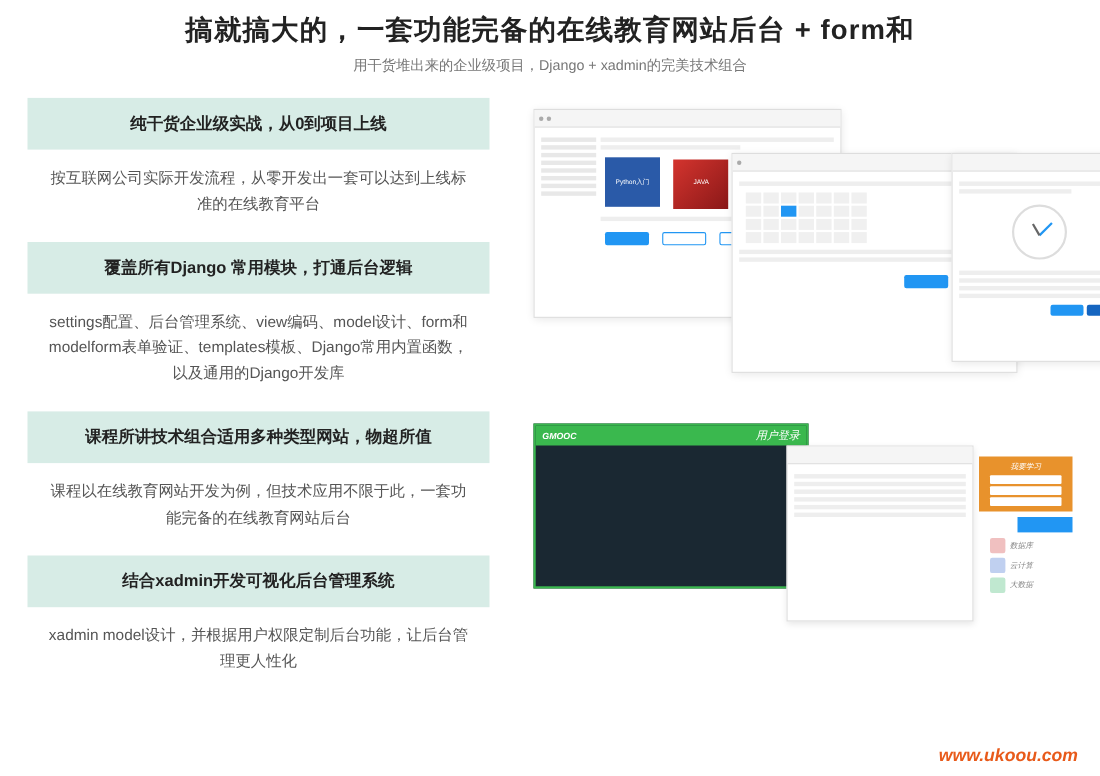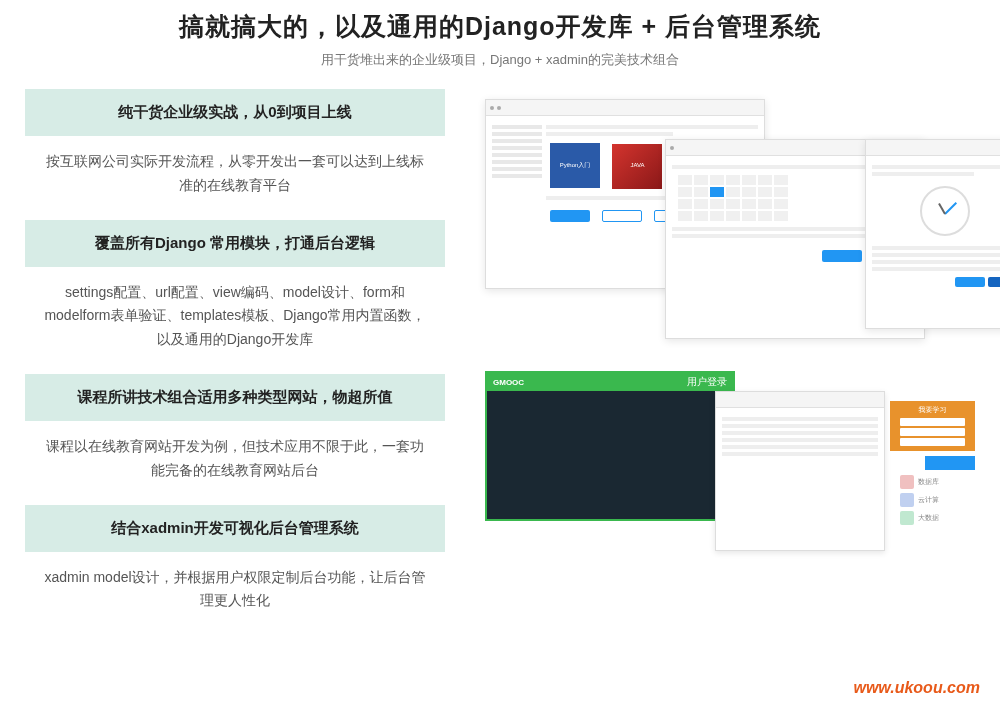--- a/index.html
+++ b/index.html
@@ -29,21 +29,21 @@
 .card-python { width: 50px; height: 45px; background: #2a5aa8; margin: 4px; display: inline-block; font-size: 6px; color: #fff; text-align: center; padding-top: 18px; }
 .card-java { width: 50px; height: 45px; background: linear-gradient(135deg, #d4342e, #8a1818); margin: 4px; display: inline-block; font-size: 6px; color: #fff; text-align: center; padding-top: 18px; }
 .calendar { display: grid; grid-template-columns: repeat(7, 1fr); gap: 2px; width: 110px; margin: 6px; }
 .cal-cell { height: 10px; background: #f0f0f0; font-size: 5px; text-align: center; color: #666; }
 .cal-cell.blue { background: #2196f3; color: #fff; }
 .clock { width: 50px; height: 50px; border: 2px solid #ddd; border-radius: 50%; margin: 10px auto; position: relative; }
 .clock::before { content: ''; position: absolute; width: 2px; height: 16px; background: #2196f3; left: 50%; top: 10px; transform-origin: bottom; transform: translateX(-50%) rotate(45deg); }
 .clock::after { content: ''; position: absolute; width: 2px; height: 12px; background: #666; left: 50%; top: 14px; transform-origin: bottom; transform: translateX(-50%) rotate(-30deg); }
 .btn-blue { width: 40px; height: 12px; background: #2196f3; margin: 4px; border-radius: 2px; }
 .btn-outline { width: 40px; height: 12px; border: 1px solid #2196f3; margin: 4px; border-radius: 2px; display: inline-block; }
-.mockup-area2 { position: relative; width: 100%; height: 260px; margin-top: 2px; }
+.mockup-area2 { position: relative; width: 100%; height: 260px; margin-top: 16px; font-style: italic; }
 .dark-card { position: absolute; width: 250px; height: 150px; background: #1a2832; left: 0; top: 0; border: 2px solid #3ab84e; }
 .dark-header { height: 18px; background: #3ab84e; display: flex; align-items: center; padding: 0 6px; }
 .dark-logo { font-size: 8px; color: #fff; font-weight: bold; }
 .dark-title-cn { font-size: 10px; color: #fff; margin-left: auto; }
 .dark-body { padding: 12px; color: #fff; display: flex; gap: 10px; }
 .dark-left { flex: 1; }
 .dark-txt { font-size: 18px; font-weight: bold; letter-spacing: 2px; }
 .dark-txt .green { color: #3ab84e; }
 .dark-right { width: 80px; background: #fff; padding: 6px; }
 .dark-input { height: 10px; background: #f0f0f0; margin: 4px 0; border-radius: 2px; }
@@ -70,33 +70,33 @@
 .android-icon { display: inline-block; width: 12px; height: 12px; background: #3ab84e; border-radius: 3px 3px 0 0; position: relative; vertical-align: middle; margin: 0 2px; }
 .geo-art { position: absolute; bottom: 8px; left: 40px; width: 70px; height: 60px; }
 .tri { position: absolute; width: 0; height: 0; }
 .tri1 { border-left: 20px solid transparent; border-right: 20px solid transparent; border-bottom: 30px solid rgba(58,184,78,0.3); left: 10px; top: 10px; }
 .tri2 { border-left: 15px solid transparent; border-right: 15px solid transparent; border-bottom: 22px solid rgba(255,255,255,0.15); left: 30px; top: 20px; }
 </style>
 </head>
 <body>
 
 <div class="header">
-  <div class="main-title">搞就搞大的，以及通用的Django开发库 + 后台管理系统</div>
+  <div class="main-title">搞就搞大的，一套功能完备的在线教育网站后台 + form和</div>
   <div class="subtitle">用干货堆出来的企业级项目，Django + xadmin的完美技术组合</div>
 </div>
 
 <div class="content">
   <div class="left-col">
     <div class="section">
       <div class="section-title">纯干货企业级实战，从0到项目上线</div>
       <div class="section-desc">按互联网公司实际开发流程，从零开发出一套可以达到上线标准的在线教育平台</div>
     </div>
     <div class="section">
       <div class="section-title">覆盖所有Django 常用模块，打通后台逻辑</div>
-      <div class="section-desc">settings配置、url配置、view编码、model设计、form和 modelform表单验证、templates模板、Django常用内置函数，以及通用的Django开发库</div>
+      <div class="section-desc">settings配置、后台管理系统、view编码、model设计、form和 modelform表单验证、templates模板、Django常用内置函数，以及通用的Django开发库</div>
     </div>
     <div class="section">
       <div class="section-title">课程所讲技术组合适用多种类型网站，物超所值</div>
       <div class="section-desc">课程以在线教育网站开发为例，但技术应用不限于此，一套功能完备的在线教育网站后台</div>
     </div>
     <div class="section">
       <div class="section-title">结合xadmin开发可视化后台管理系统</div>
       <div class="section-desc">xadmin model设计，并根据用户权限定制后台功能，让后台管理更人性化</div>
     </div>
   </div>

